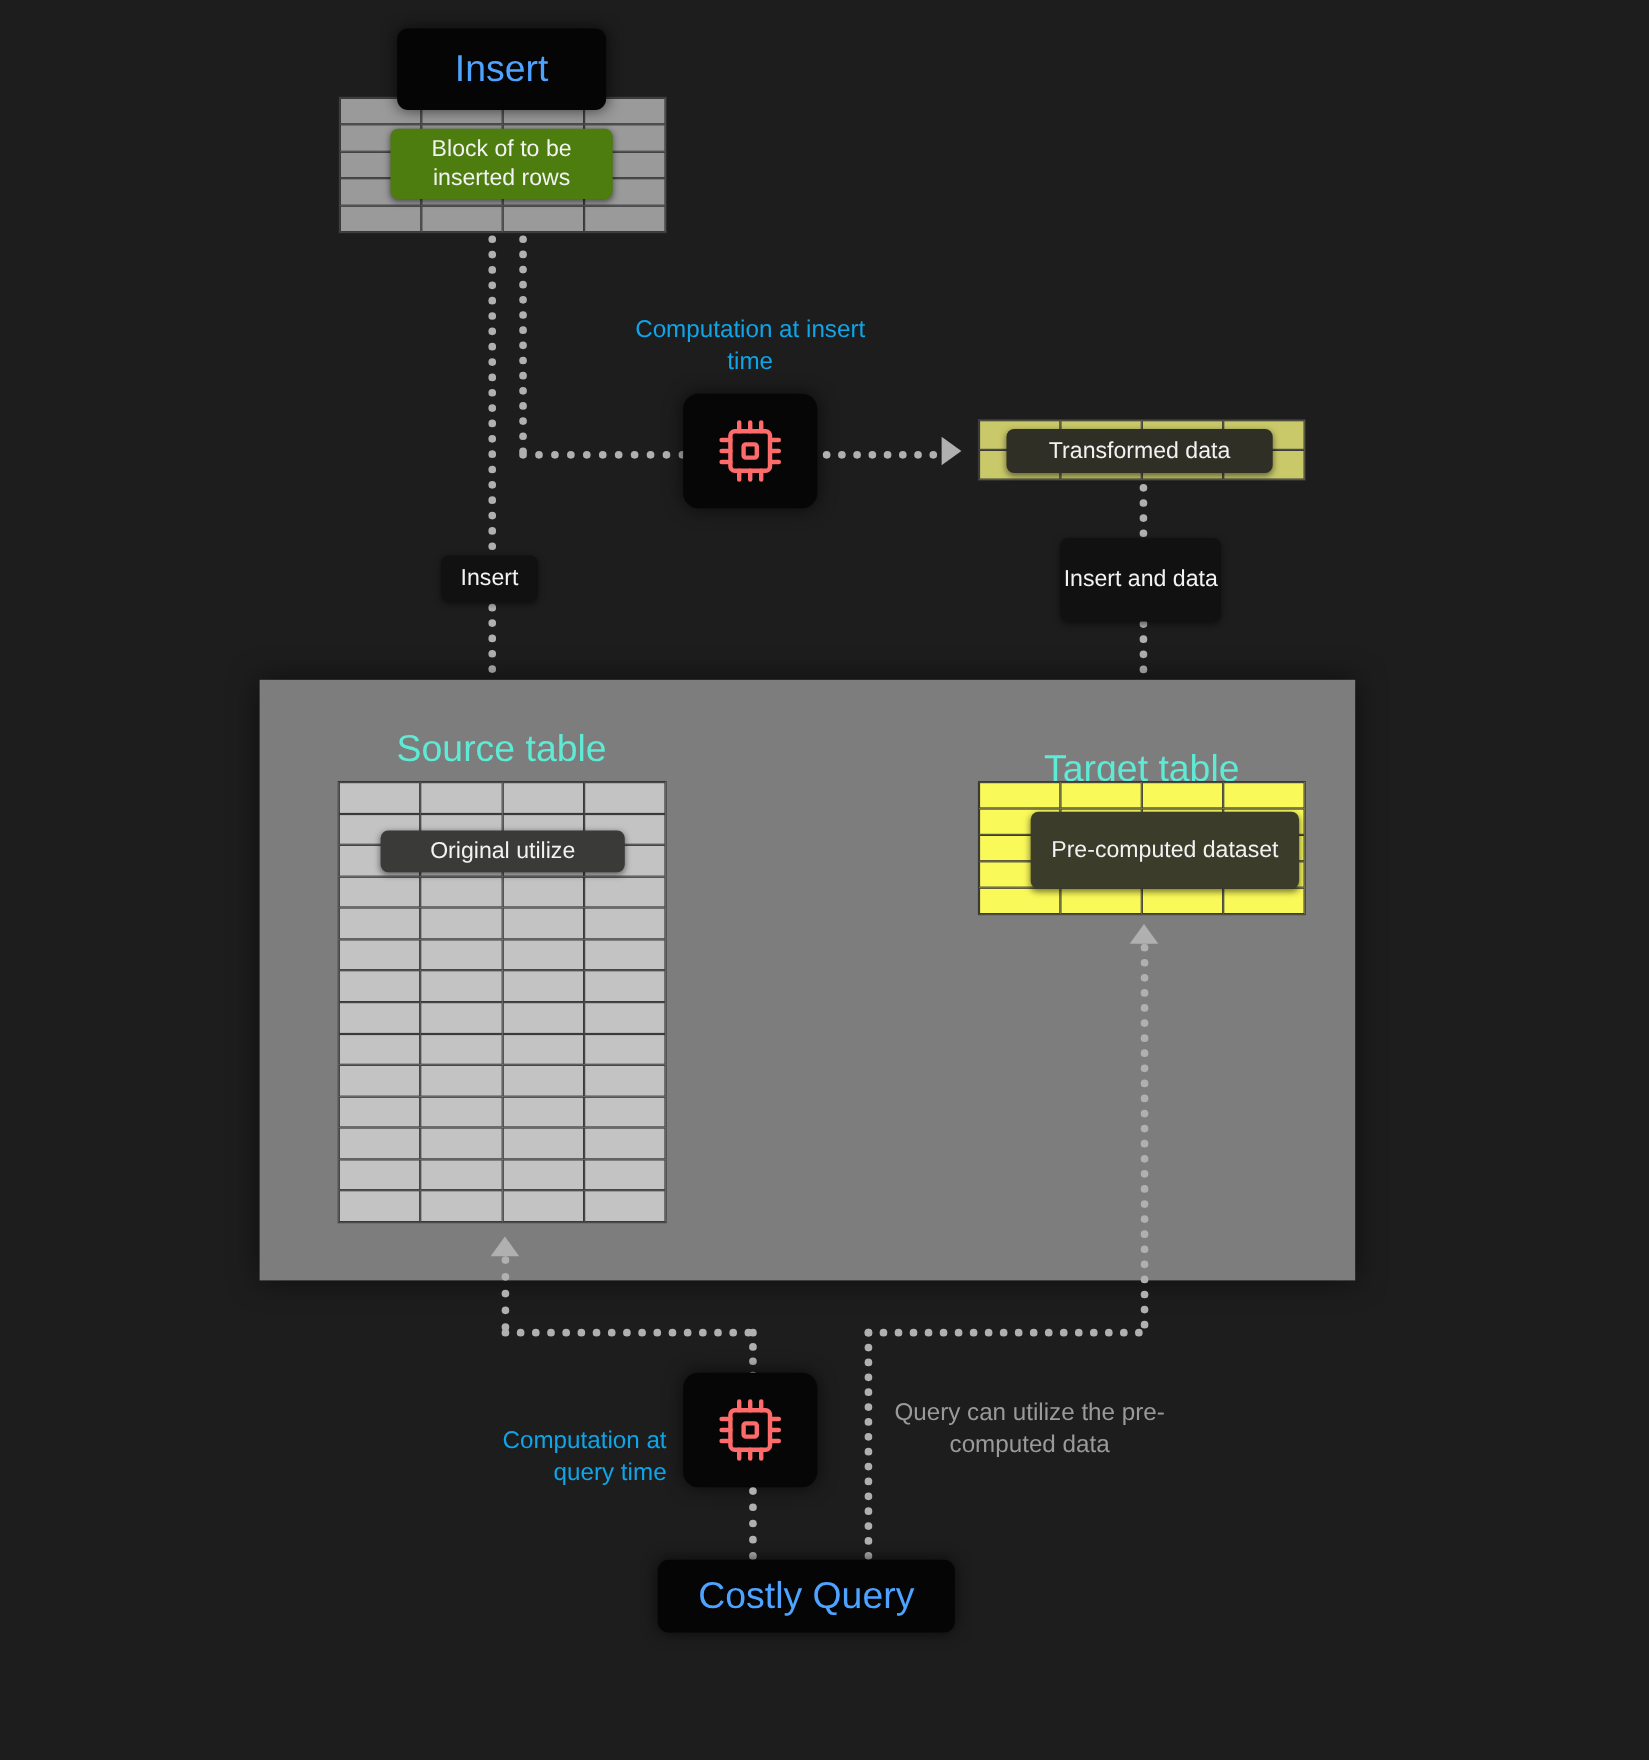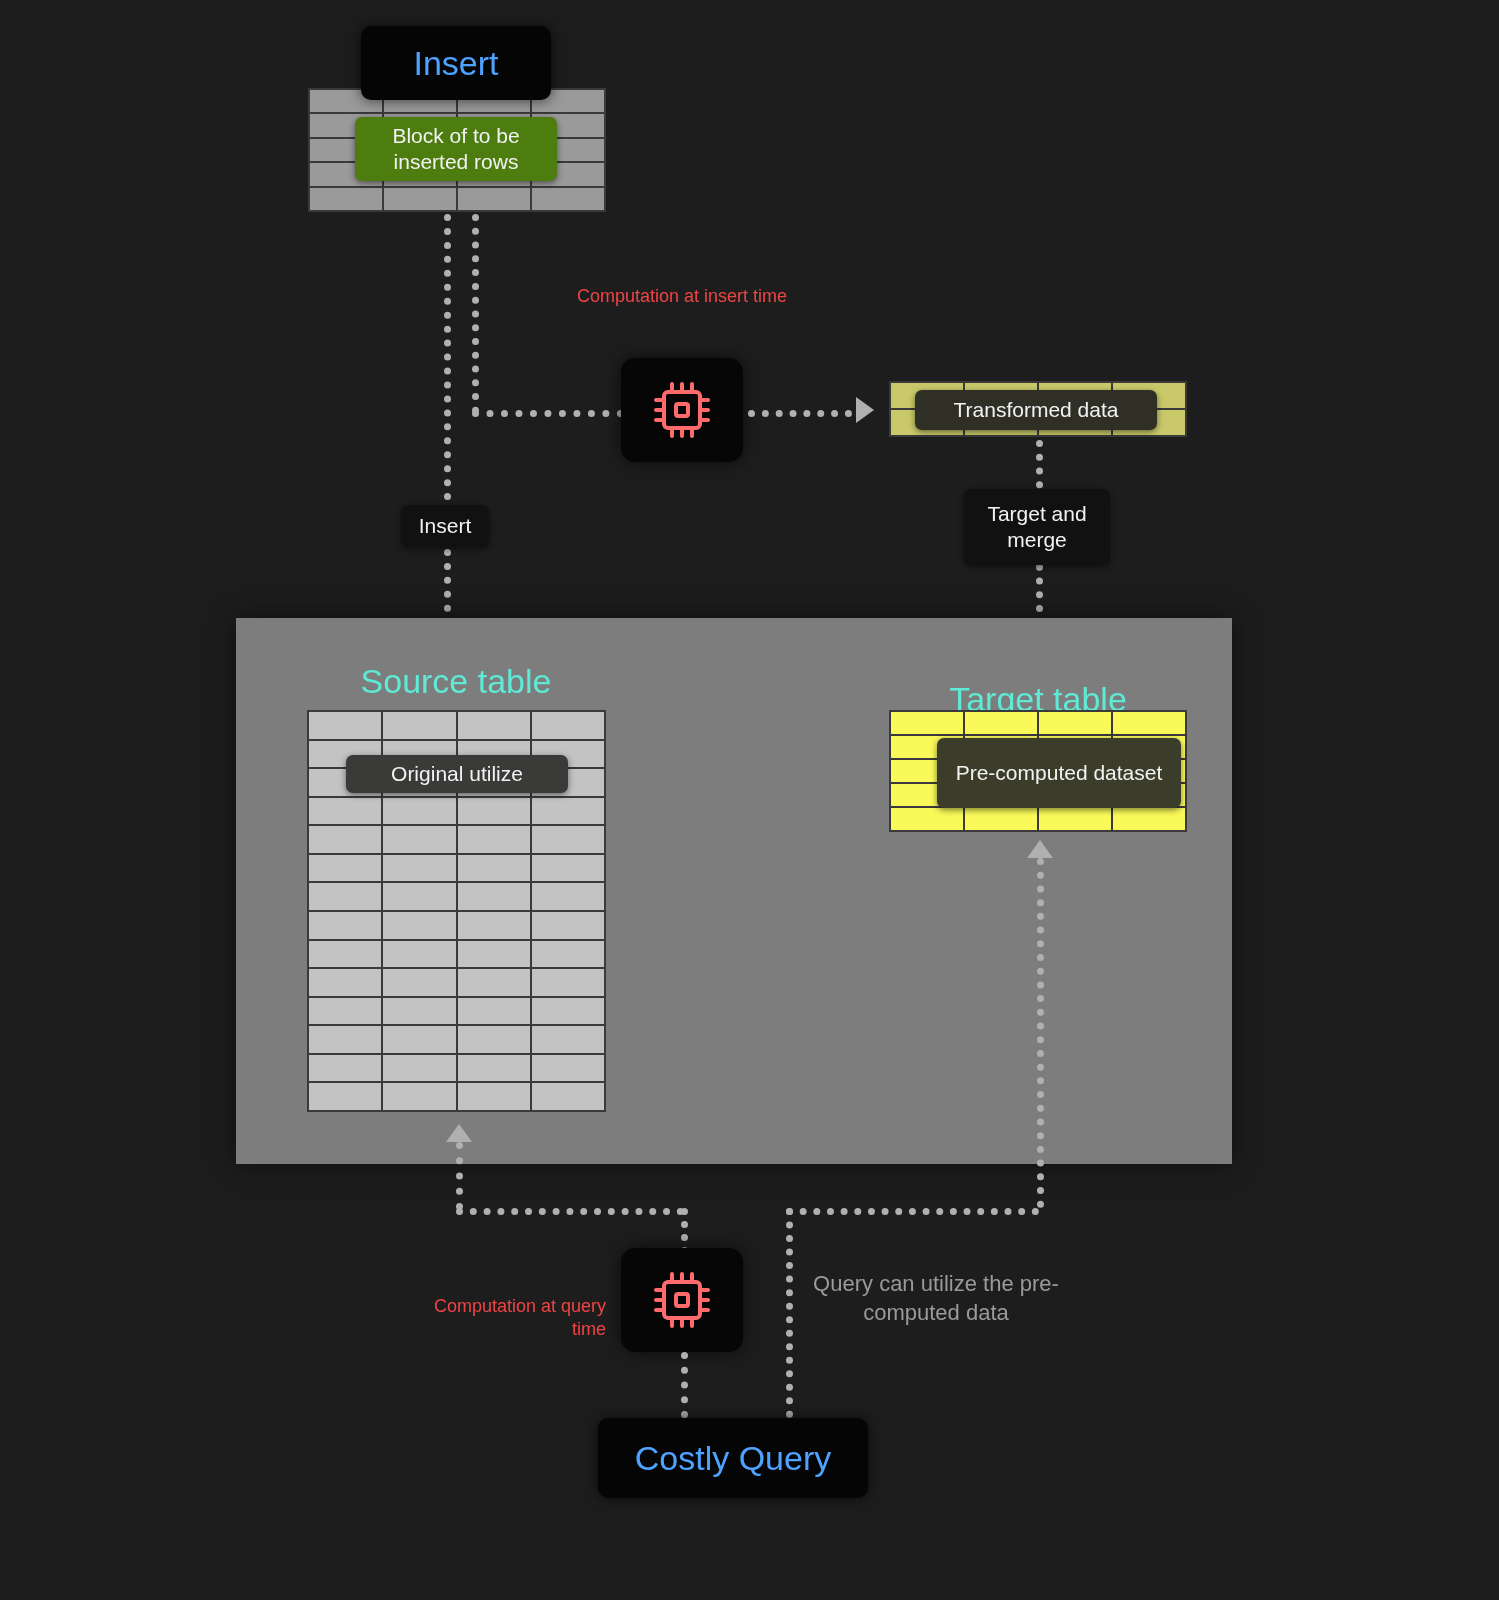--- a/index.html
+++ b/index.html
@@ -46,21 +46,21 @@
     box-shadow: 0 2px 6px rgba(0,0,0,0.5);
   }
   .pill-dark {
     background: #111;
   }
   .plain-text {
     position: absolute;
     text-align: center;
     line-height: 1.3;
   }
-  .red-text { color: #ef4444; font-size: 18px; }
+  .red-text { color: #0ea5e9; font-size: 22px; }
   .grey-text { color: #9a9a9a; font-size: 22px; }
 
   
   .grid-table {
     position: absolute;
     display: grid;
     border: 1px solid #3a3a3a;
   }
   .grid-table .cell {
     border: 1px solid #3a3a3a;
@@ -214,21 +214,21 @@
       <div class="cell olive-cell"></div>
   </div>
   <div class="label-pill" style="left:915px; top:390px; width:242px; height:40px; background:#2f2f26;text-align:center;">
     <span>Transformed data</span>
   </div>
 
   <div class="dot-v" style="left:1036px; top:440px; height:186px;"></div>
   <div class="arrow-down" style="left:1026px; top:622px;"></div>
 
   <div class="label-pill pill-dark" style="left:964px; top:489px; width:146px; height:76px;">
-    <span>Target and merge</span>
+    <span>Insert and data</span>
   </div>
 
   <div id="main-panel"></div>
 
   <div class="panel-title" style="left:306px; top:662px; width:300px;">
     <span>Source table</span>
   </div>
 
   <div class="grid-table" style="left:307px; top:710px; width:299px; height:402px; grid-template-columns:repeat(4,1fr); grid-template-rows:repeat(14,1fr);">
     <div class="cell lightgrey-cell"></div>
@@ -358,17 +358,17 @@
       </g>
     </svg>
   </div>
 
   <div class="dot-v" style="left:681px; top:1352px; height:66px;"></div>
 
   <div class="plain-text grey-text" style="left:810px; top:1270px; width:252px;">
     <span>Query can utilize the pre-computed data</span>
   </div>
 
-  <div class="dark-box" style="left:598px; top:1418px; width:270px; height:80px;">
+  <div class="dark-box" style="left:598px; top:1418px; width:270px; height:66px;">
     <span class="blue-label">Costly Query</span>
   </div>
 
 </div>
 
 </body></html>

